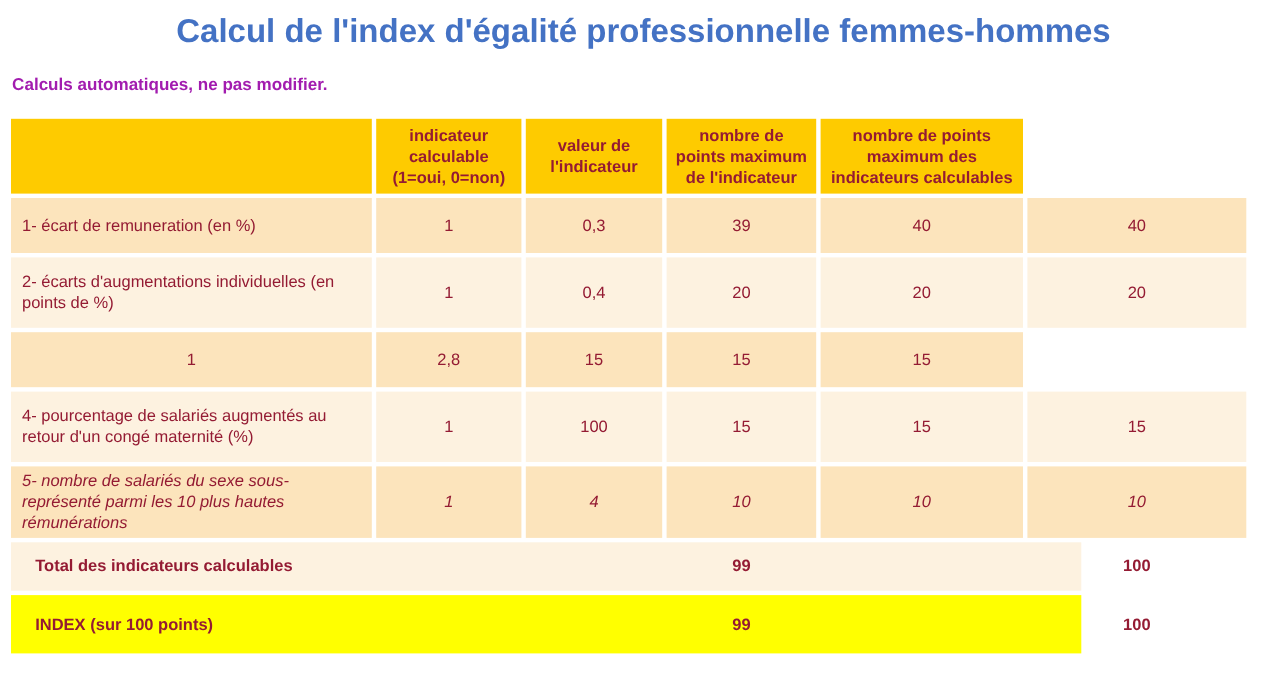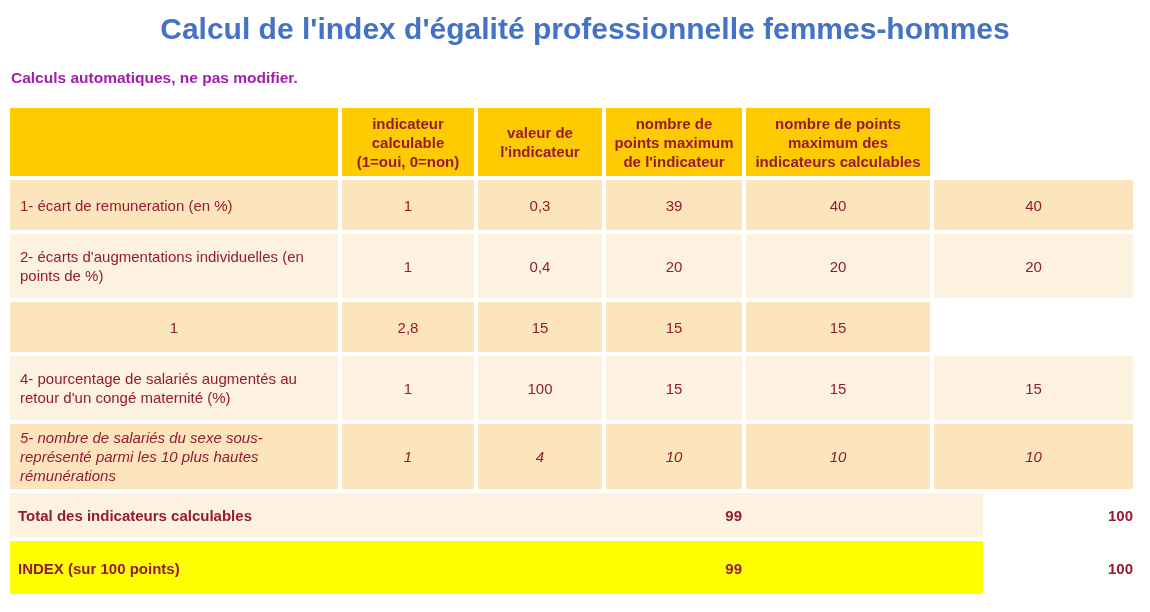--- a/index.html
+++ b/index.html
@@ -59,27 +59,27 @@
   .r3 .cell{min-height:50px;}
   .r4 .cell{min-height:64px;}
   .r5 .cell{min-height:64px;font-style:italic;}
   .merged{
     position:relative;display:block;
     margin-bottom:4px;
   }
   .merged.total{background:var(--row-light);height:44px;}
   .merged.index{background:var(--index-yellow);height:53px;}
   .merged .mlabel{
-    position:absolute;left:8px;top:50%;transform:translateY(-50%);
+    position:absolute;left:22px;top:50%;transform:translateY(-50%);
     font-weight:bold;color:var(--text-maroon);font-size:15px;
   }
   .merged .mval{
     position:absolute;top:50%;transform:translateY(-50%);
     font-weight:bold;color:var(--text-maroon);font-size:15px;
-    text-align:right;
+    text-align:center;
   }
   .merged .mval.points{left:596px;width:136px;}
   .merged .mval.max{left:924px;width:199px;}
 </style>
 </head>
 <body>
 
 <h1 class="page-title">Calcul de l'index d'égalité professionnelle femmes-hommes</h1>
 <p class="page-subtitle">Calculs automatiques, ne pas modifier.</p>
 

